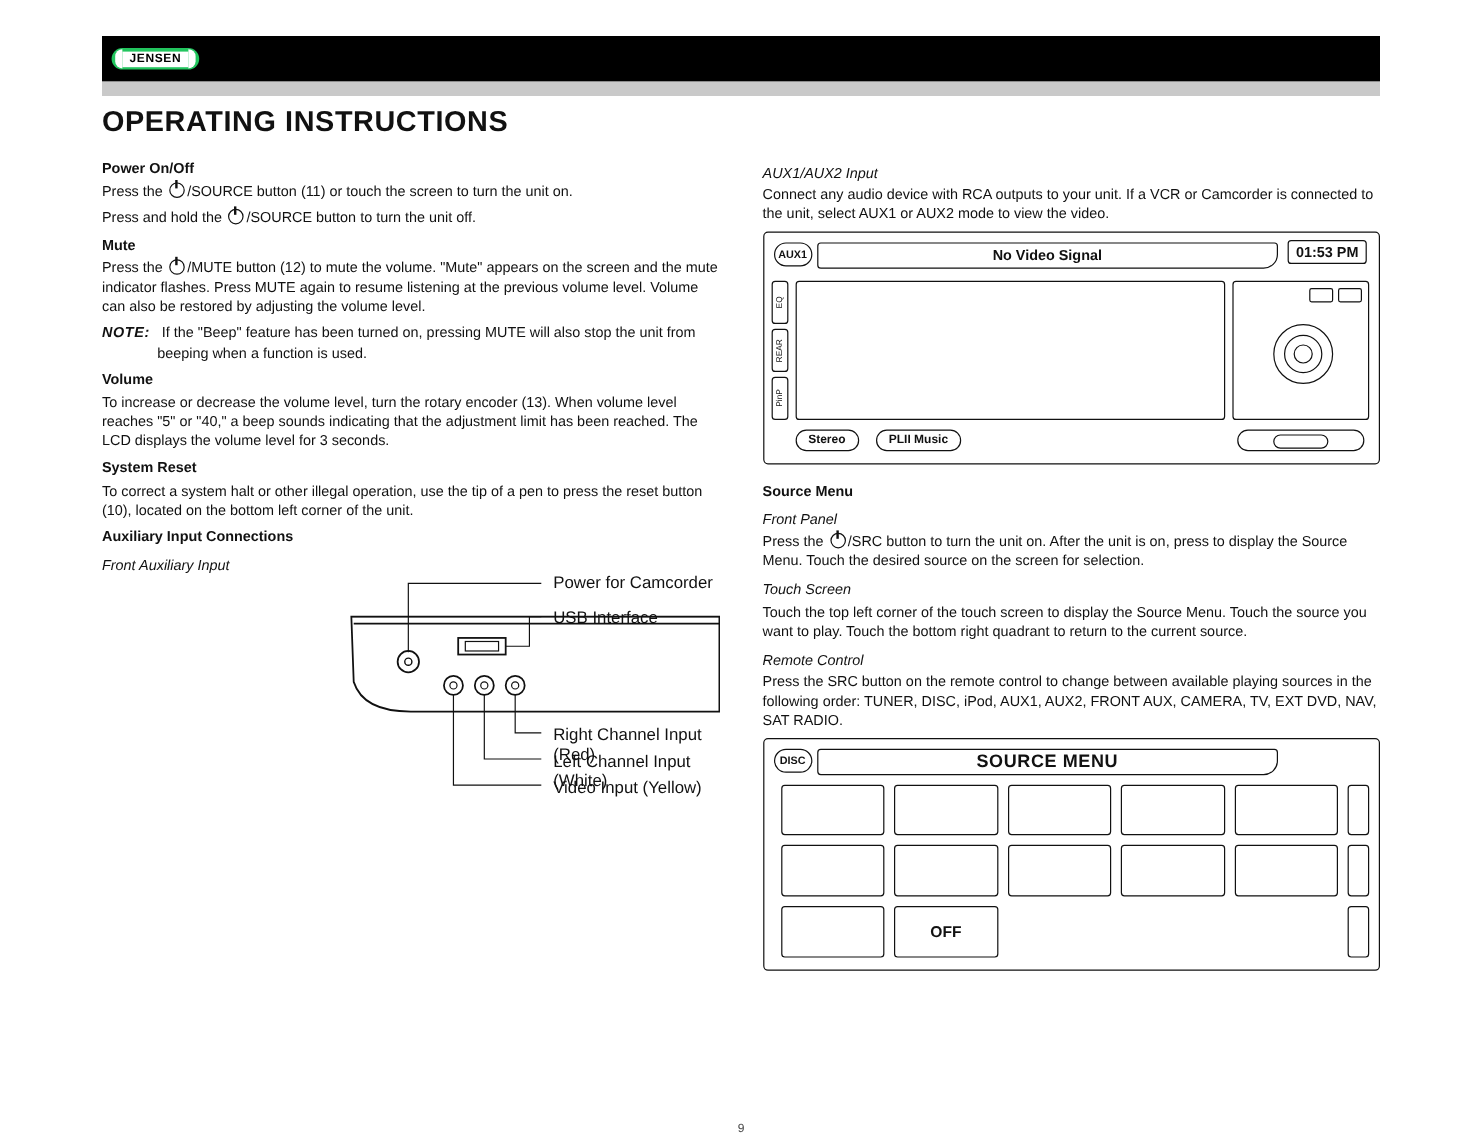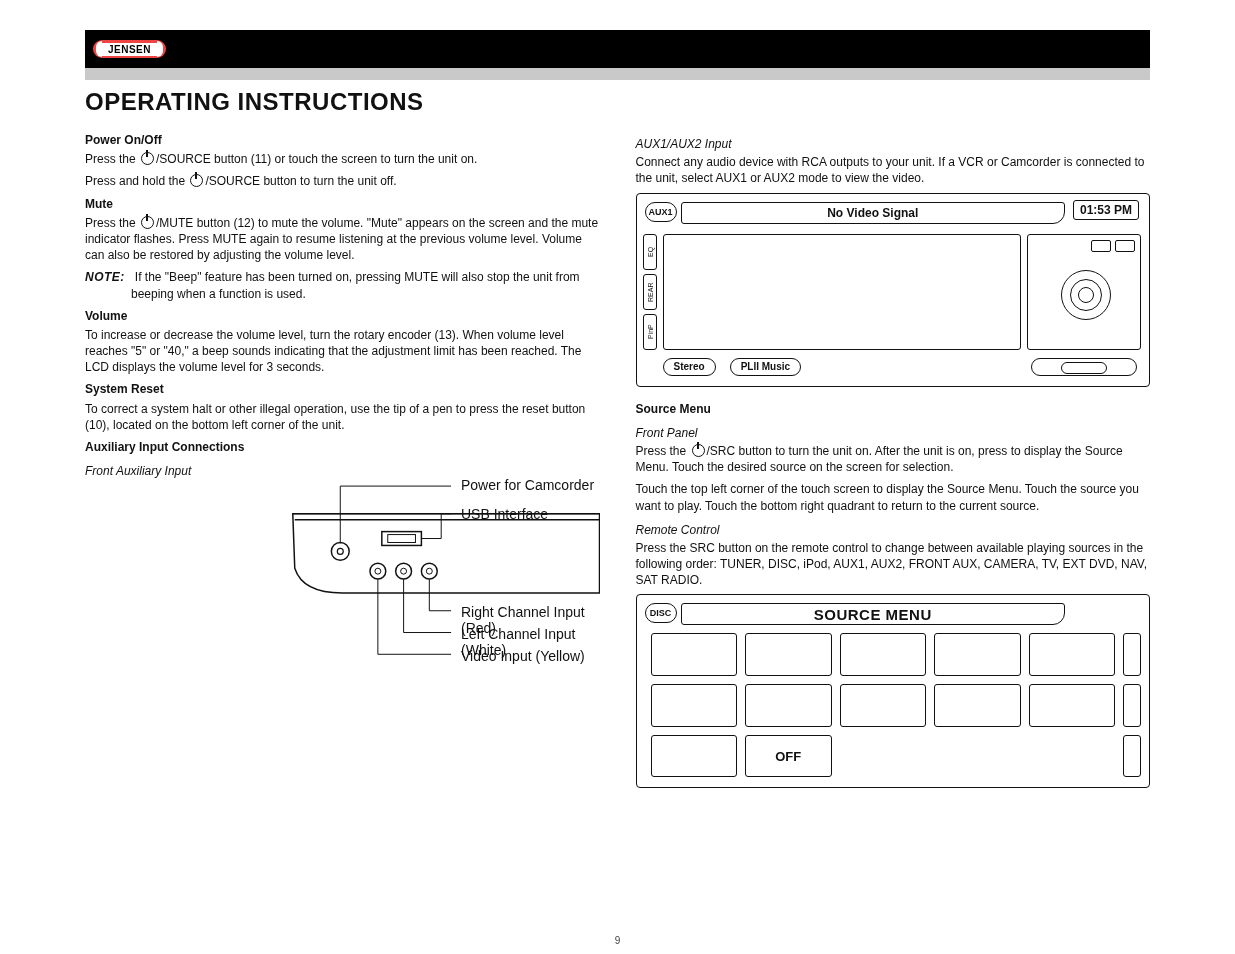--- a/index.html
+++ b/index.html
@@ -27,21 +27,21 @@
     height:38px;
     background:#000;
     display:flex;
     align-items:center;
     padding-left:8px;
     box-sizing:border-box;
   }
   .logo{
     display:flex;align-items:center;
     height:16px;
-    background:#ef4444;
+    background:#22c55e;
     border-radius:999px;
     padding:1px 3px;
   }
   .logo .tip{width:6px;height:16px;background:#fff;border-radius:999px 0 0 999px}
   .logo .mid{
     background:#fff;color:#000;font-size:10px;font-weight:900;letter-spacing:.5px;
     padding:1px 6px;border-radius:0;
     font-family:"Arial Black",Arial,sans-serif;
   }
   .logo .tip2{width:6px;height:16px;background:#fff;border-radius:0 999px 999px 0}
@@ -229,20 +229,21 @@
         <div class="pill">Stereo</div>
         <div class="pill">PLII Music</div>
       </div>
     </div>
 
     <p class="sect">Source Menu</p>
     <p class="sub">Front Panel</p>
     <p>
       <span>Press the </span><span class="picon"></span><span>/SRC button to turn the unit on. After the unit is on, press to display the Source Menu. Touch the desired source on the screen for selection.</span>
     </p>
+    <p class="sub">Touch Screen</p>
     <p>Touch the top left corner of the touch screen to display the Source Menu. Touch the source you want to play. Touch the bottom right quadrant to return to the current source.</p>
     <p class="sub">Remote Control</p>
     <p>Press the SRC button on the remote control to change between available playing sources in the following order: TUNER, DISC, iPod, AUX1, AUX2, FRONT AUX, CAMERA, TV, EXT DVD, NAV, SAT RADIO.</p>
 
     <div class="src">
       <div class="badge">DISC</div>
       <div class="titlebar">SOURCE MENU</div>
       <div class="grid">
         <div class="cell"></div>
         <div class="cell"></div>

